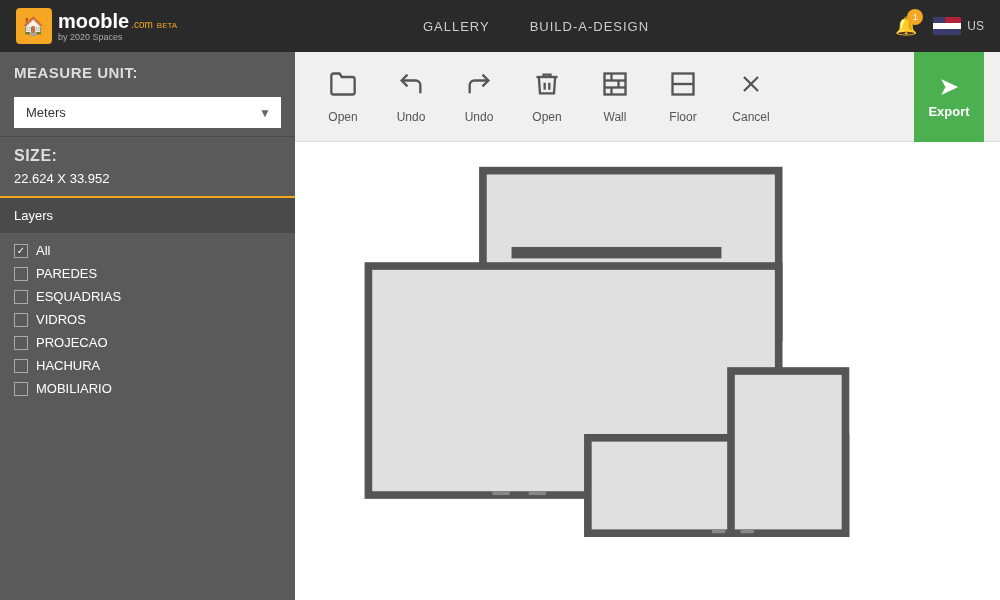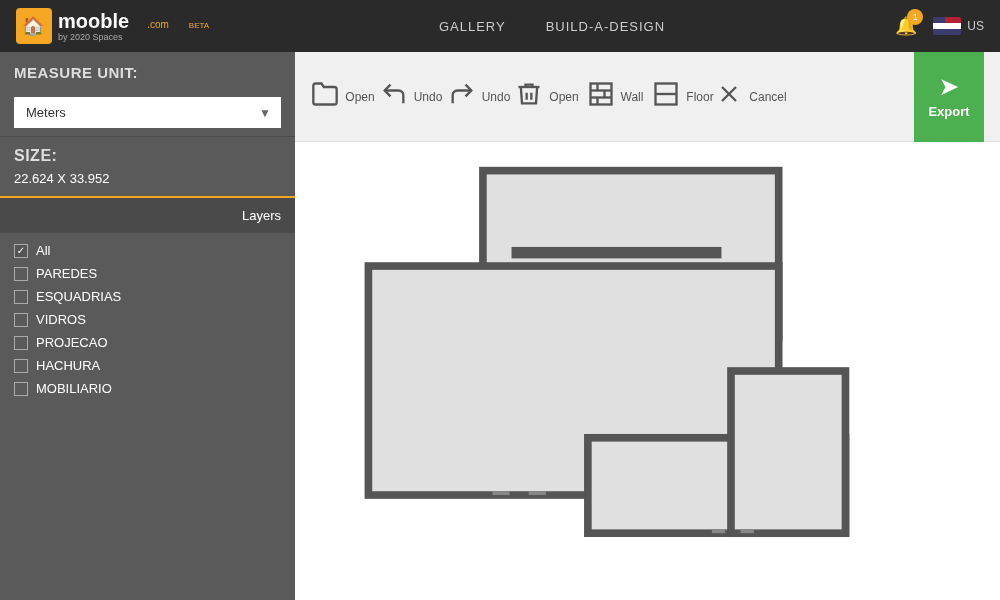--- a/index.html
+++ b/index.html
@@ -181,21 +181,21 @@
     .size-value {
       font-size: 13px;
       color: white;
     }
     .layers-header {
       background: #4a4a4a;
       padding: 10px 14px;
       font-size: 13px;
       color: white;
       font-weight: normal;
-      text-align: right;
+      text-align: left;
       border-top: 2px solid #f5a623;
     }
     .layers-list {
       padding: 10px 14px;
       display: flex;
       flex-direction: column;
       gap: 8px;
     }
     .layer-item {
       display: flex;
@@ -237,21 +237,21 @@
       background: #f0f0f0;
       border-bottom: 1px solid #ddd;
       display: flex;
       align-items: center;
       padding: 0 16px;
       gap: 4px;
       flex-shrink: 0;
     }
     .tool-btn {
       display: flex;
-      flex-direction: row;
+      flex-direction: column;
       align-items: center;
       justify-content: center;
       width: 64px;
       height: 70px;
       background: none;
       border: none;
       cursor: pointer;
       gap: 6px;
       border-radius: 4px;
       color: #444;
@@ -301,21 +301,21 @@
   </style>
 </head>
 <body>
 
 <div class="header">
   <div class="logo-area">
     <div class="logo-icon">
       <span class="logo-house">🏠</span>
     </div>
     <div>
-      <span style="display:flex;align-items:baseline;gap:18px;">
+      <span style="display:flex;align-items:baseline;gap:2px;">
         <span class="logo-text">mooble</span>
         <span class="logo-com">.com</span>
         <span class="logo-beta">BETA</span>
       </span>
       <span class="logo-sub">by 2020 Spaces</span>
     </div>
   </div>
 
   <div class="nav-links">
     <a class="nav-link" href="#">GALLERY</a>

